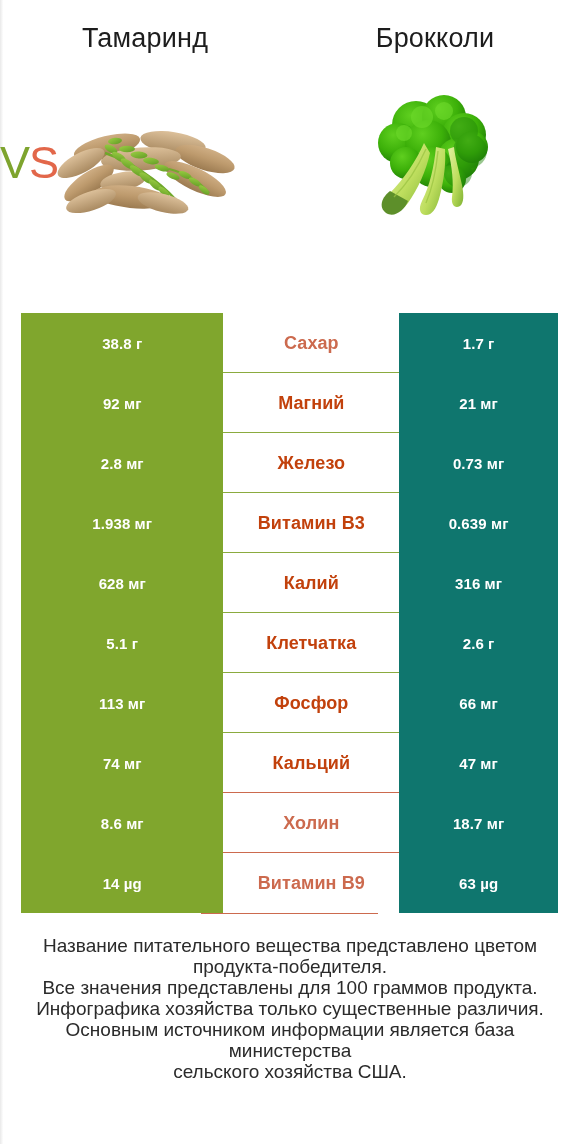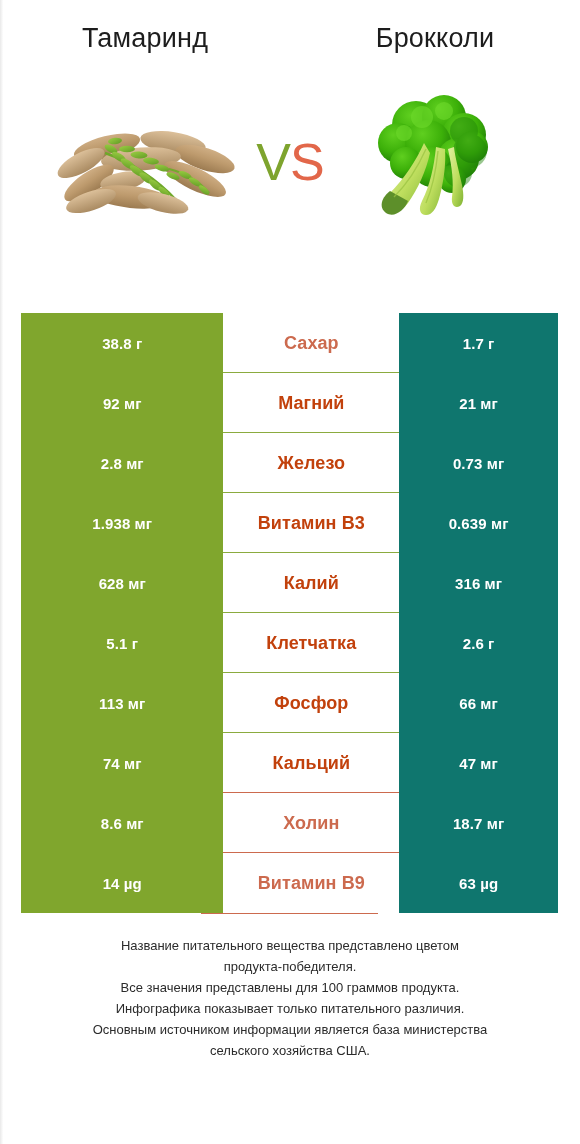--- a/index.html
+++ b/index.html
@@ -69,22 +69,21 @@
     height: 200px;
   }
   .product-img {
     display: block;
   }
   .vs {
     position: absolute;
     left: 0; right: 0;
     top: 50%;
     transform: translateY(-50%);
-    text-align: center;
-    font-size: 52px;
+    font-size: 45px;
     font-weight: 400;
     line-height: 1;
     letter-spacing: -1px;
     pointer-events: none;
   }
   .vs .v { color: #7EA42E; }
   .vs .s { color: #E2674A; }
 
   
   .table {
@@ -160,21 +159,21 @@
     top: 600px;
   }
 
   
   .footnote {
     position: absolute;
     left: 0;
     top: 935px;
     width: 580px;
     text-align: center;
-    font-size: 13px;
+    font-size: 19px;
     line-height: 21px;
     color: #2b2b2b;
     padding: 0 28px;
     box-sizing: border-box;
   }
   .footnote p { margin: 0; }
 </style>
 </head>
 <body>
 
@@ -363,18 +362,18 @@
         <div class="cell cell-mid win-right">Витамин B9</div>
         <div class="cell cell-right">63 µg</div>
       </div>
       <div class="table-bottom-rule" style="top: 600px; background: rgb(204, 106, 78);"></div>
     </div>
 
   <div class="footnote">
     <p>Название питательного вещества представлено цветом</p>
     <p>продукта-победителя.</p>
     <p>Все значения представлены для 100 граммов продукта.</p>
-    <p>Инфографика показывает только питательного различия.</p>
+    <p>Инфографика хозяйства только существенные различия.</p>
     <p>Основным источником информации является база министерства</p>
     <p>сельского хозяйства США.</p>
   </div>
 
 </div>
 
 </body></html>

